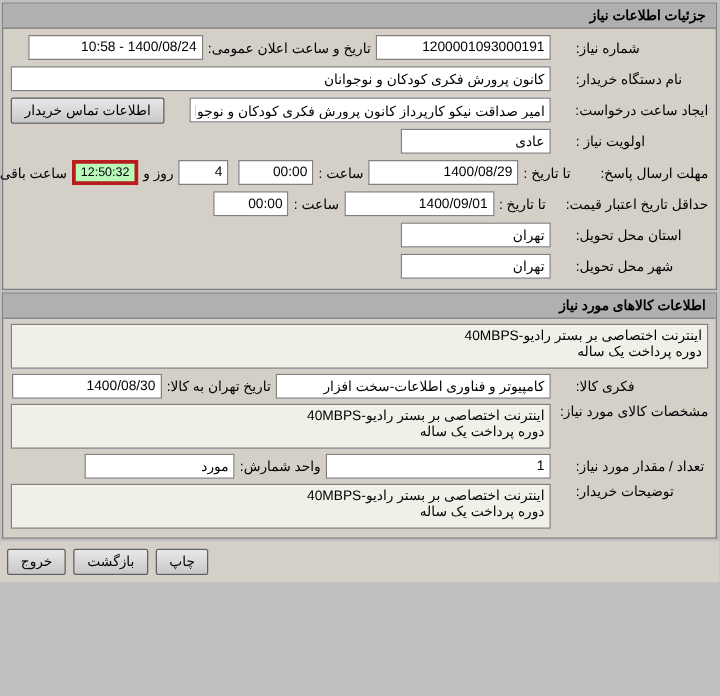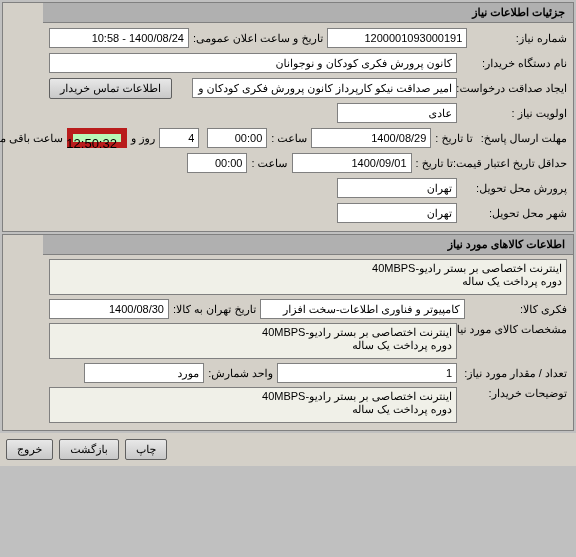--- a/index.html
+++ b/index.html
@@ -11,44 +11,44 @@
   font-family: Tahoma, Arial, sans-serif;
   font-size: 11px;
   background: #c0c0c0;
   direction: rtl;
   width: 576px;
 }
 .panel {
   border: 1px solid #808080;
   margin: 2px;
   background: #d4d0c8;
-  padding-left: 40px;
 }
 .panel-header {
   background: #b0b0b0;
   padding: 3px 8px;
   font-weight: bold;
   border-bottom: 1px solid #808080;
   font-size: 11px;
 }
 .panel-body {
   padding: 4px 6px;
 }
 .row {
   display: flex;
   align-items: center;
   margin-bottom: 3px;
   min-height: 22px;
 }
 .label {
   width: 110px;
-  text-align: right;
+  text-align: left;
   padding-left: 4px;
   font-size: 11px;
   white-space: nowrap;
+  margin-left: 16px;
 }
 .label-sm {
   padding: 0 4px;
   font-size: 11px;
   white-space: nowrap;
   text-align: center;
 }
 input[type="text"], input.field, textarea {
   border: 1px solid #808080;
   background: #fff;
@@ -88,25 +88,25 @@
 .footer-left, .footer-right {
   display: flex;
   gap: 6px;
 }
 .w-140 { width: 140px; }
 .w-120 { width: 120px; }
 .w-60  { width: 60px; }
 .w-40  { width: 40px; }
 .time-field {
   background: #b8f8b8;
-  border: 6px solid #b91c1c;
+  border: 3px solid #b91c1c;
   padding: 2px 4px;
   width: 60px;
   height: 20px;
-  font-size: 13px;
+  font-size: 10px;
 }
 .wide {
   flex: 1;
 }
 </style>
 </head>
 <body>
 
 <div class="panel">
   <div class="panel-header">جزئیات اطلاعات نیاز</div>
@@ -118,21 +118,21 @@
       <span class="label-sm">تاریخ و ساعت اعلان عمومی:</span>
       <input class="field w-140 ro" readonly="" value="1400/08/24 - 10:58" style="">
     </div>
 
     <div class="row">
       <span class="label">نام دستگاه خریدار:</span>
       <input class="field flex-fill ro" readonly="" value="کانون پرورش فکری کودکان و نوجوانان" style="">
     </div>
 
     <div class="row">
-      <span class="label">ایجاد صداقت درخواست:</span>
+      <span class="label">ایجاد ساعت درخواست:</span>
       <input class="field flex-fill ro" readonly="" value="امیر صداقت نیکو کارپرداز کانون پرورش فکری کودکان و نوجوانان" style="">
       <button class="btn" style="margin-right:20px">اطلاعات تماس خریدار</button>
     </div>
 
     <div class="row">
       <span class="label">اولویت نیاز :</span>
       <input class="field w-120 ro" readonly="" value="عادی" style="">
     </div>
 
     <div class="row">
@@ -149,21 +149,21 @@
 
     <div class="row">
       <span class="label">حداقل تاریخ اعتبار قیمت:</span>
       <span class="label-sm">تا تاریخ :</span>
       <input class="field w-120 ro" readonly="" value="1400/09/01" style="">
       <span class="label-sm">ساعت :</span>
       <input class="field w-60 ro" readonly="" value="00:00" style="">
     </div>
 
     <div class="row">
-      <span class="label">پرورش محل تحویل:</span>
+      <span class="label">استان محل تحویل:</span>
       <input class="field w-120 ro" readonly="" value="تهران" style="">
     </div>
 
     <div class="row">
       <span class="label">شهر محل تحویل:</span>
       <input class="field w-120 ro" readonly="" value="تهران" style="">
     </div>
 
   </div>
 </div>

